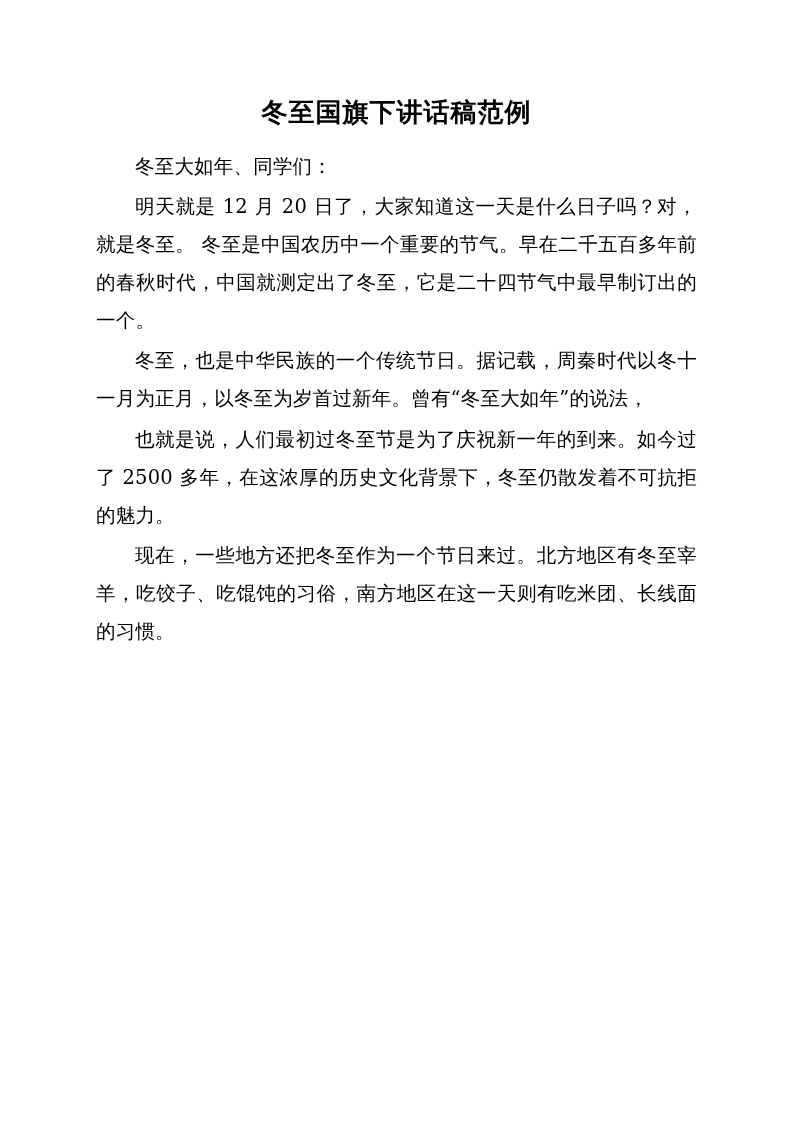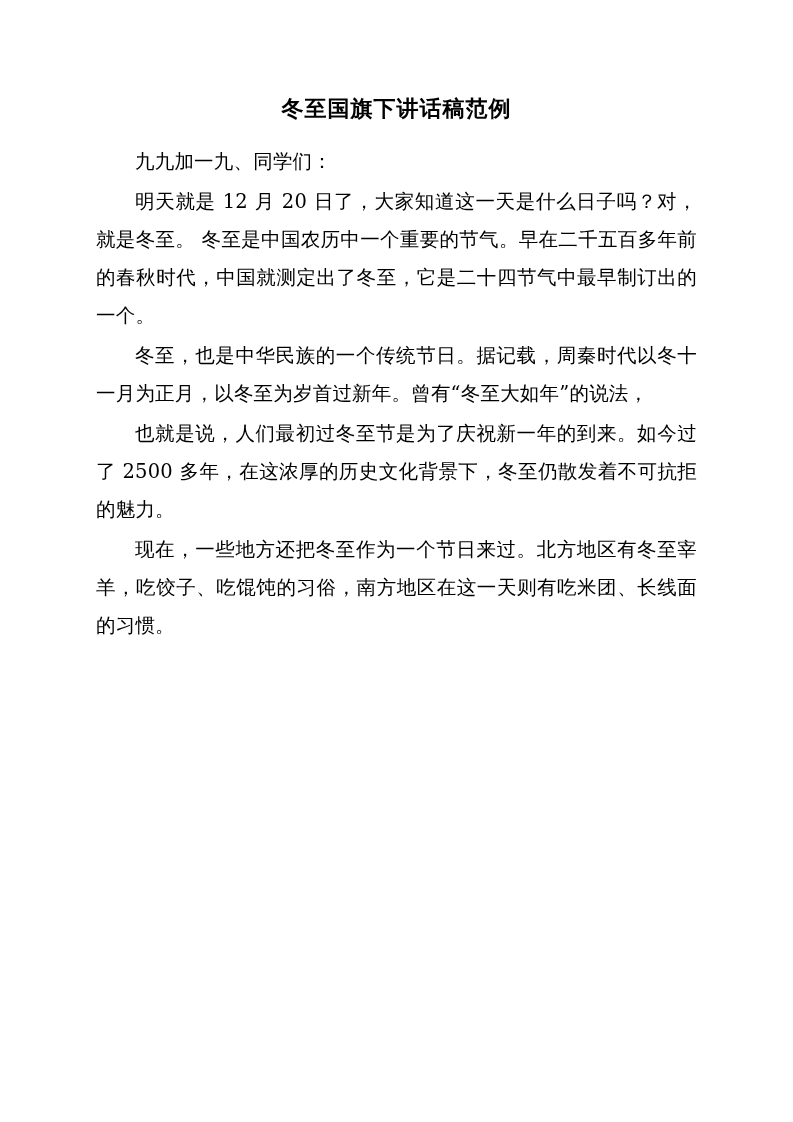--- a/index.html
+++ b/index.html
@@ -17,21 +17,21 @@
   }
   .page {
     width: 793px;
     height: 1122px;
     box-sizing: border-box;
     padding: 72px 96px 72px 96px;
     position: relative;
   }
   .doc-title {
     text-align: center;
-    font-size: 22px;
+    font-size: 26px;
     font-weight: bold;
     letter-spacing: 1px;
     margin: 22px 0 18px 0;
     line-height: 1.4;
     font-family: "DejaVu Sans", "Liberation Sans", sans-serif;
   }
   .body-text p {
     font-size: 19.5px;
     line-height: 1.95;
     margin: 0 0 2px 0;
@@ -40,19 +40,19 @@
     text-justify: inter-ideograph;
     letter-spacing: 0.2px;
   }
 </style>
 </head>
 <body>
 
 <div class="page">
   <h1 class="doc-title">冬至国旗下讲话稿范例</h1>
   <div class="body-text">
-    <p>九九加一九、同学们：</p>
+    <p>冬至大如年、同学们：</p>
     <p>明天就是 12 月 20 日了，大家知道这一天是什么日子吗？对，就是冬至。 冬至是中国农历中一个重要的节气。早在二千五百多年前的春秋时代，中国就测定出了冬至，它是二十四节气中最早制订出的一个。</p>
     <p>冬至，也是中华民族的一个传统节日。据记载，周秦时代以冬十一月为正月，以冬至为岁首过新年。曾有“冬至大如年”的说法，</p>
     <p>也就是说，人们最初过冬至节是为了庆祝新一年的到来。如今过了 2500 多年，在这浓厚的历史文化背景下，冬至仍散发着不可抗拒的魅力。</p>
     <p>现在，一些地方还把冬至作为一个节日来过。北方地区有冬至宰羊，吃饺子、吃馄饨的习俗，南方地区在这一天则有吃米团、长线面的习惯。</p>
   </div>
 </div>
 
 </body></html>

